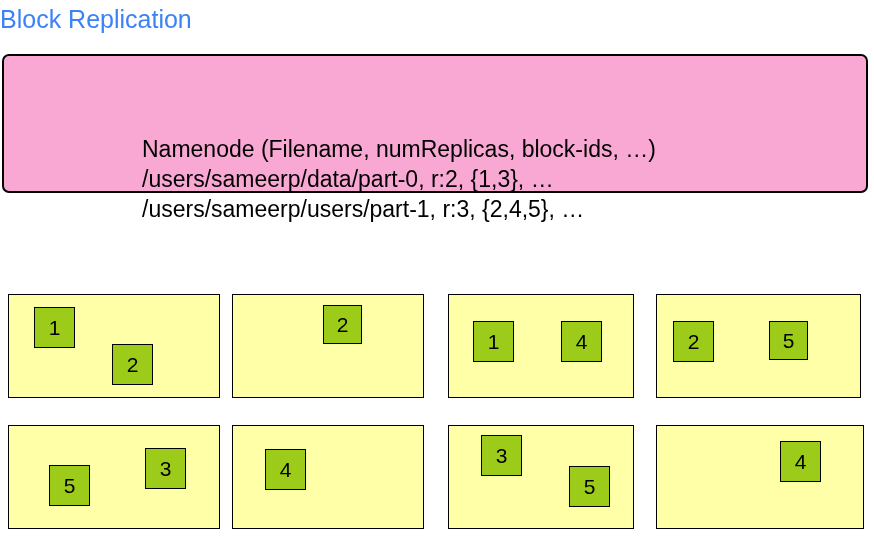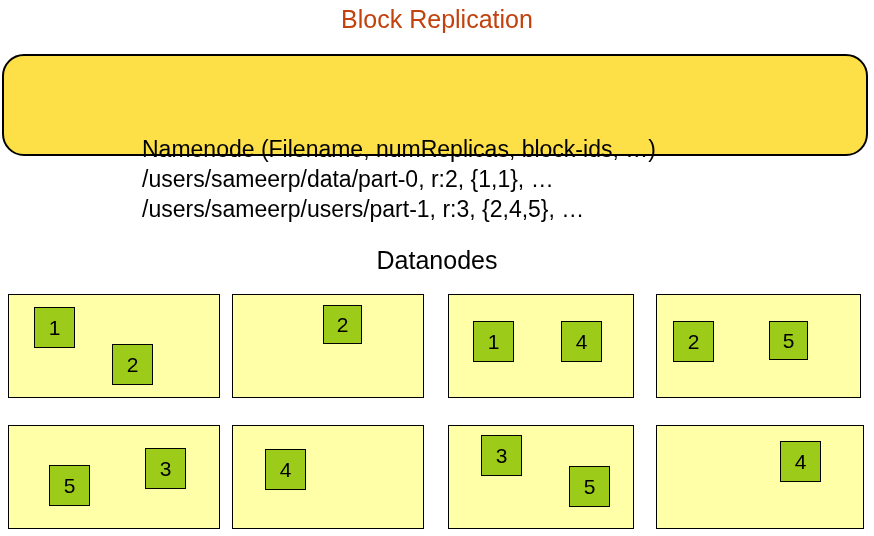--- a/index.html
+++ b/index.html
@@ -20,37 +20,36 @@
     position: absolute;
     left: 0; top: 0;
     width: 874px;
     height: 536px;
   }
   .slide-title {
     position: absolute;
     left: 0;
     top: 4px;
     width: 874px;
-    text-align: center;
     font-size: 25px;
     line-height: 30px;
     letter-spacing: 0px;
-    color: #c2410c;
+    color: #3b82f6;
     white-space: nowrap;
   }
   .namenode-box {
     position: absolute;
     left: 2px;
     top: 54px;
     width: 866px;
-    height: 102px;
+    height: 139px;
     box-sizing: border-box;
-    background: #fde047;
+    background: #f9a8d4;
     border: 2px solid #000000;
-    border-radius: 22px;
+    border-radius: 7px;
   }
   .namenode-text {
     position: absolute;
     left: 138px;
     top: 78px;
     width: 700px;
     font-size: 23px;
     line-height: 30px;
     color: #000000;
     white-space: nowrap;
@@ -93,26 +92,25 @@
 </head>
 <body>
 
 <div id="stage">
 
   <div class="slide-title">Block Replication</div>
 
   <div class="namenode-box">
     <div class="namenode-text">
       <span class="namenode-line">Namenode (Filename, numReplicas, block-ids, …)</span>
-      <span class="namenode-line">/users/sameerp/data/part-0, r:2, {1,1}, …</span>
+      <span class="namenode-line">/users/sameerp/data/part-0, r:2, {1,3}, …</span>
       <span class="namenode-line">/users/sameerp/users/part-1, r:3, {2,4,5}, …</span>
     </div>
   </div>
 
-  <div class="datanodes-label">Datanodes</div>
 
   <div class="datanode" style="left:8px; top:294px; width:212px; height:104px;">
     <div class="block" style="left:25px; top:12px; width:41px; height:41px;">1</div>
     <div class="block" style="left:103px; top:49px; width:41px; height:41px;">2</div>
   </div>
 
   <div class="datanode" style="left:232px; top:294px; width:192px; height:104px;">
     <div class="block" style="left:90px; top:10px; width:39px; height:39px;">2</div>
   </div>
 

